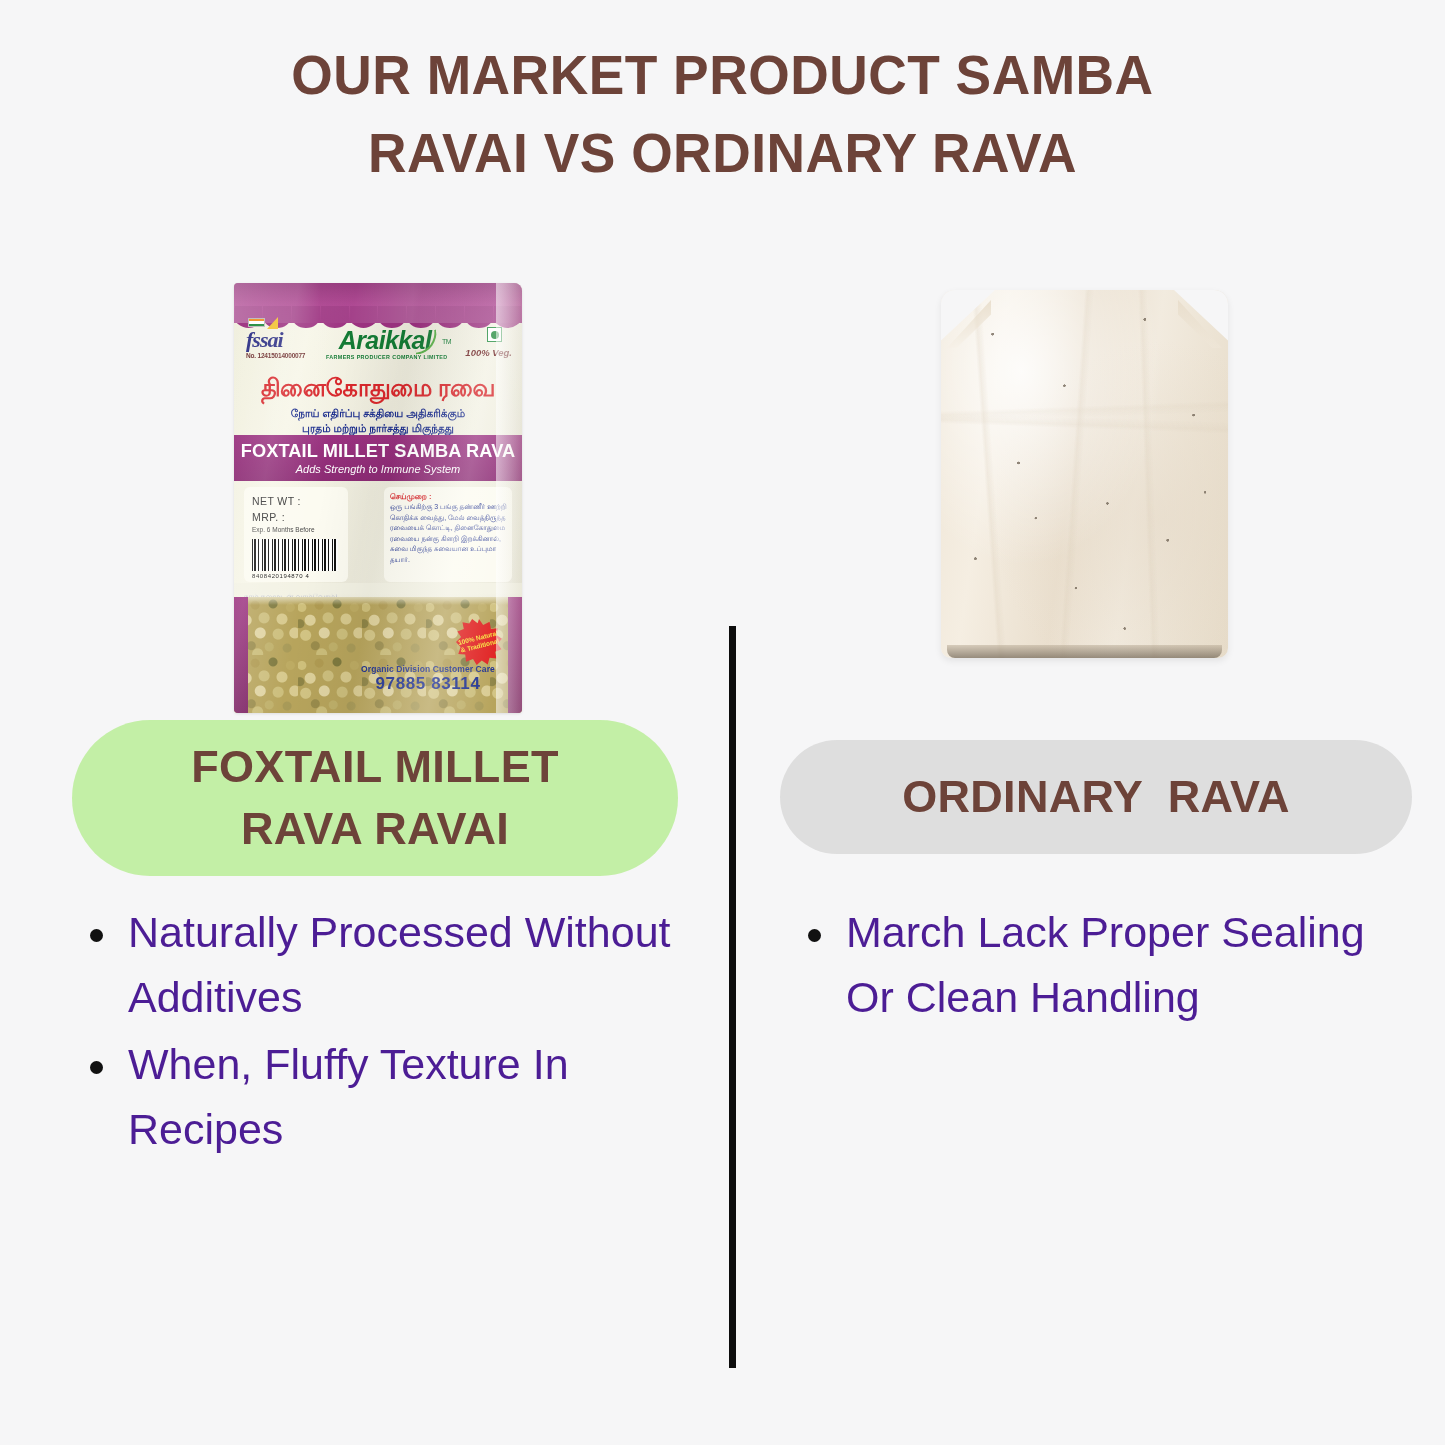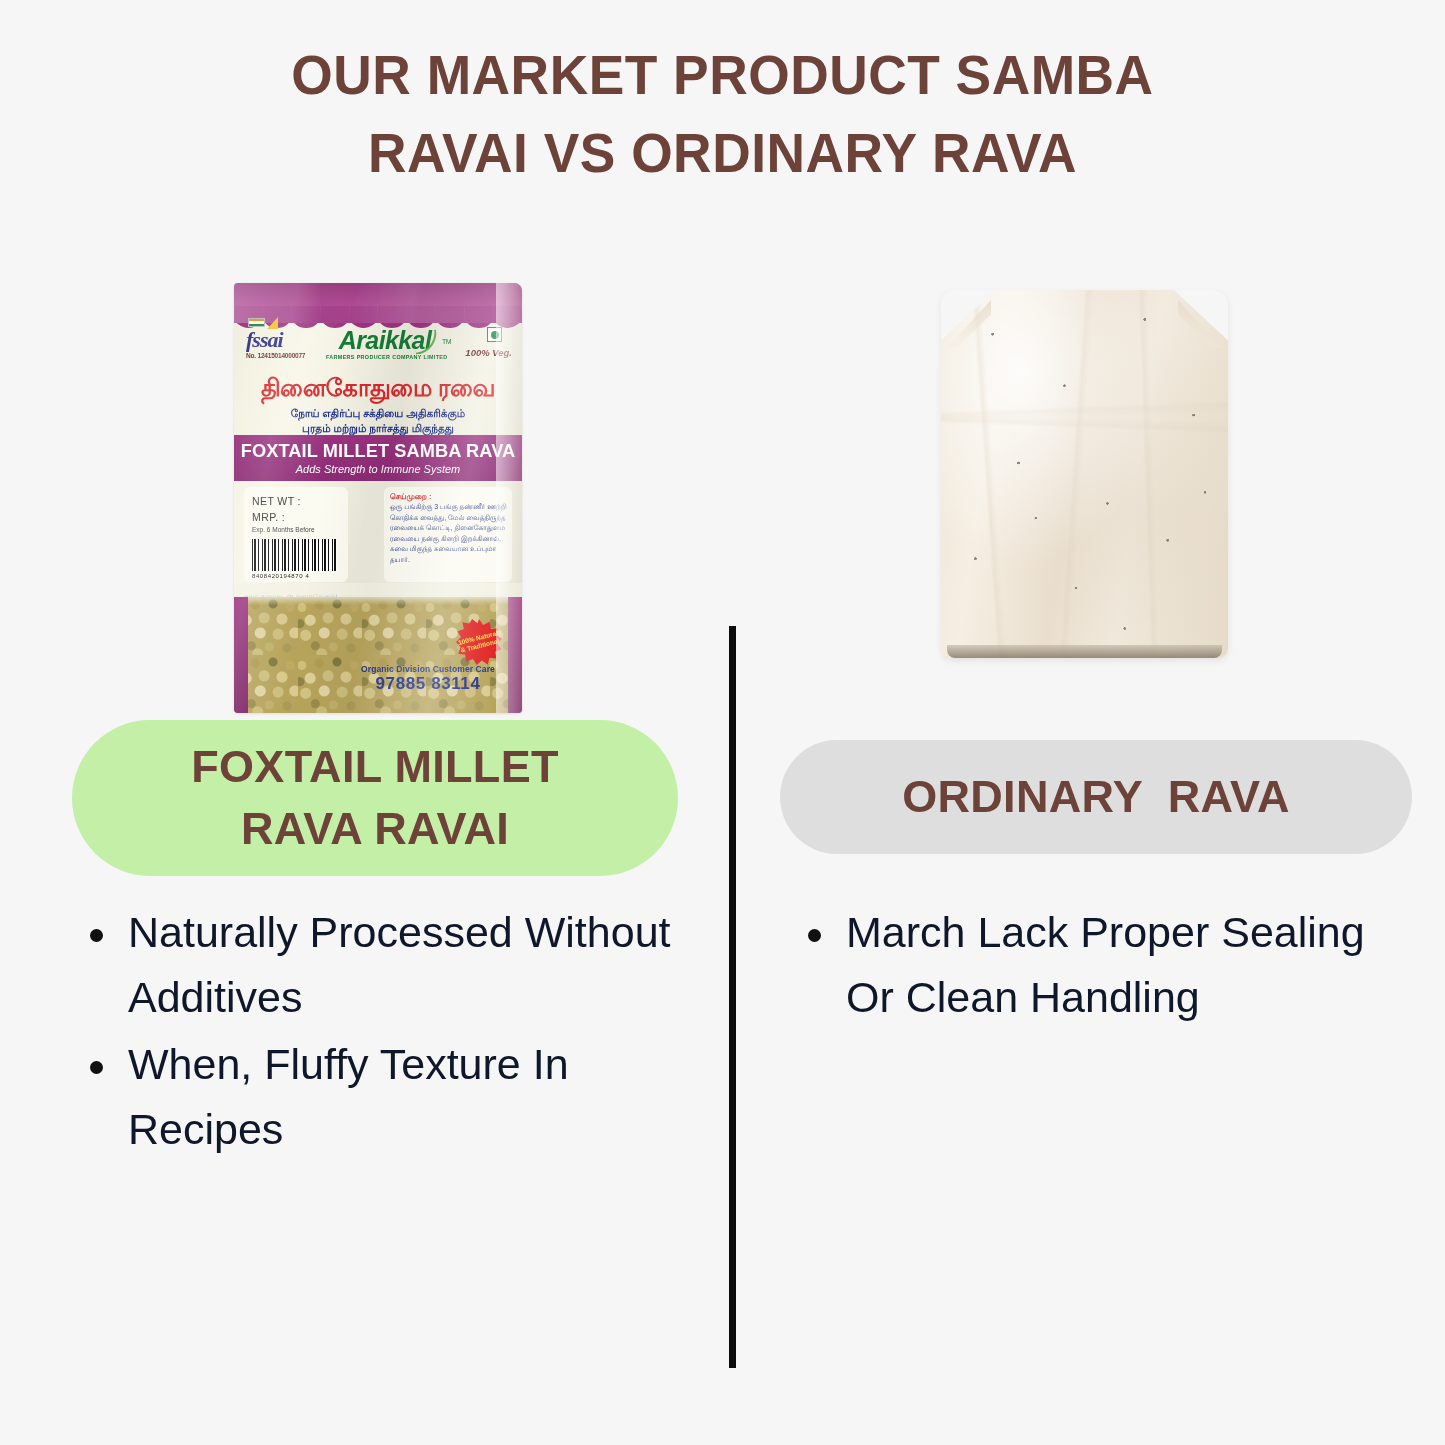--- a/index.html
+++ b/index.html
@@ -358,21 +358,21 @@
     color: #6d4339;
     letter-spacing: 0.3px;
   }
   .pill-green .pill-text { font-size: 45px; line-height: 62px; }
   .pill-gray  .pill-text { font-size: 45px; line-height: 58px; white-space: pre; text-align: right; }
 
   
   .bullets {
     position: absolute;
     list-style: none;
-    color: #0f172a;
+    color: #4c1d95;
     font-family: "Liberation Sans Narrow", "Liberation Sans", sans-serif;
     font-size: 43px;
     line-height: 65px;
   }
   .bullets-left  { left: 78px;  top: 900px; width: 600px; }
   .bullets-right { left: 796px; top: 900px; width: 620px; }
   .bullets li {
     position: relative;
     padding-left: 50px;
     margin-bottom: 2px;

